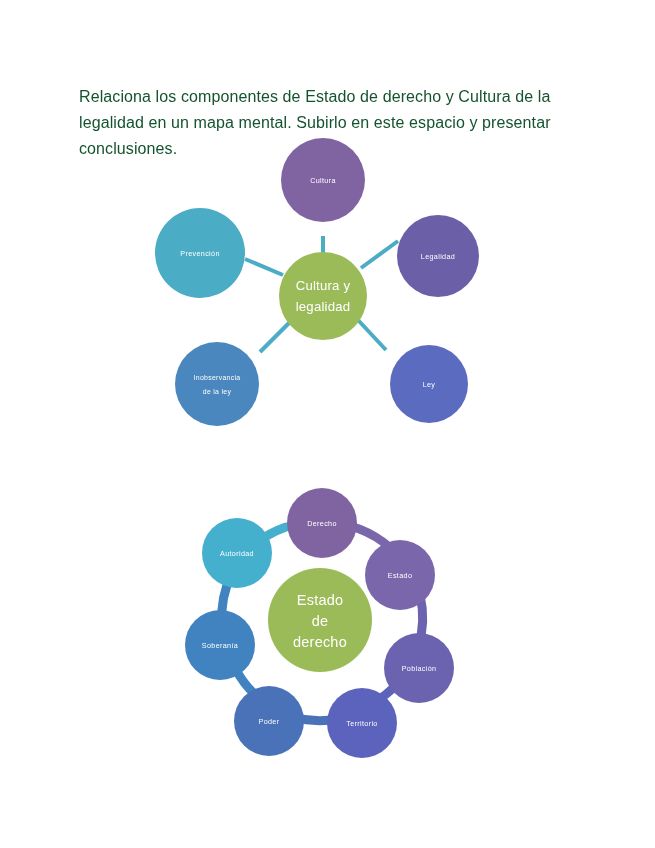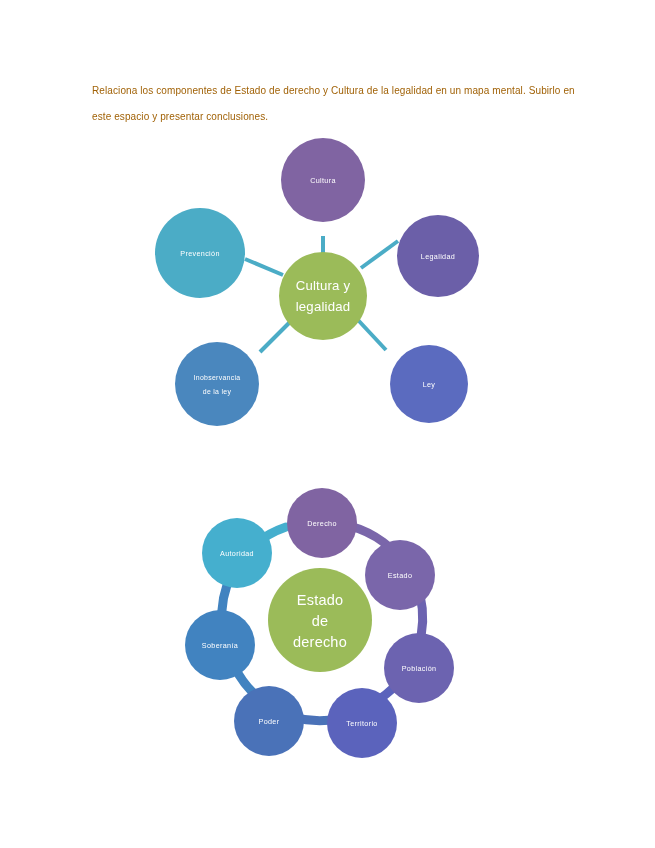--- a/index.html
+++ b/index.html
@@ -16,26 +16,26 @@
   }
   .page {
     position: absolute;
     top: 0; left: 0;
     width: 655px;
     height: 848px;
     background: #ffffff;
   }
   .intro {
     position: absolute;
-    left: 92px;
+    left: 79px;
     top: 68px;
     width: 485px;
-    font-size: 10px;
+    font-size: 16px;
     line-height: 26px;
-    color: #a16207;
+    color: #14532d;
     letter-spacing: 0.1px;
   }
   .diagram {
     position: absolute;
   }
   #radial-diagram {
     left: 155px;
     top: 128px;
   }
   #cycle-diagram {

